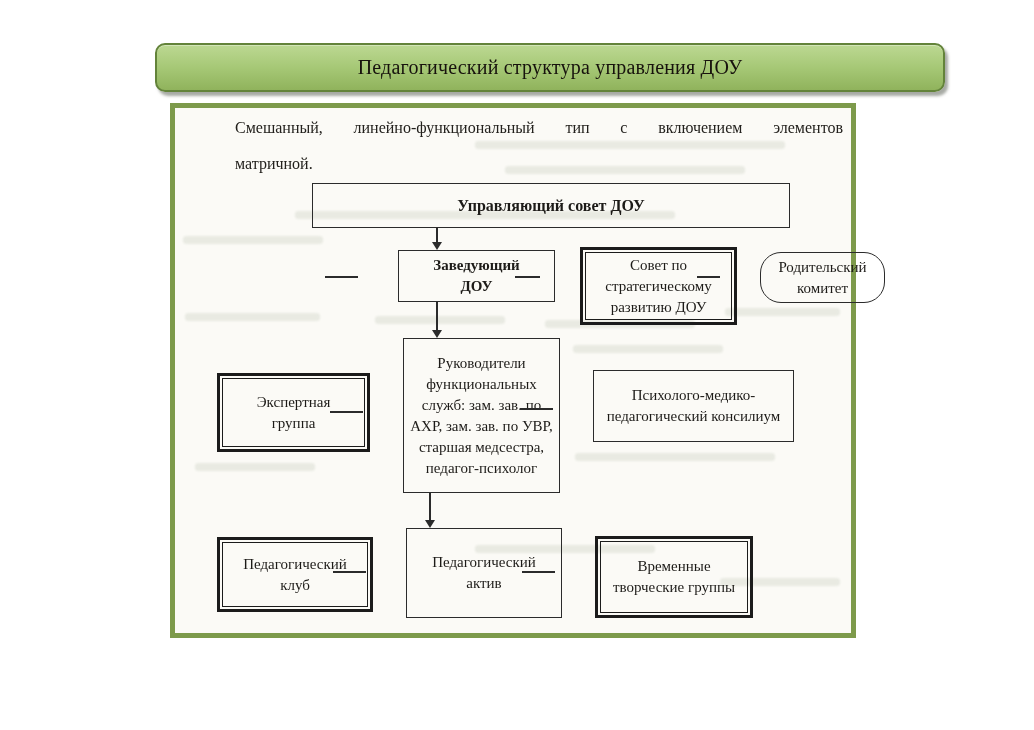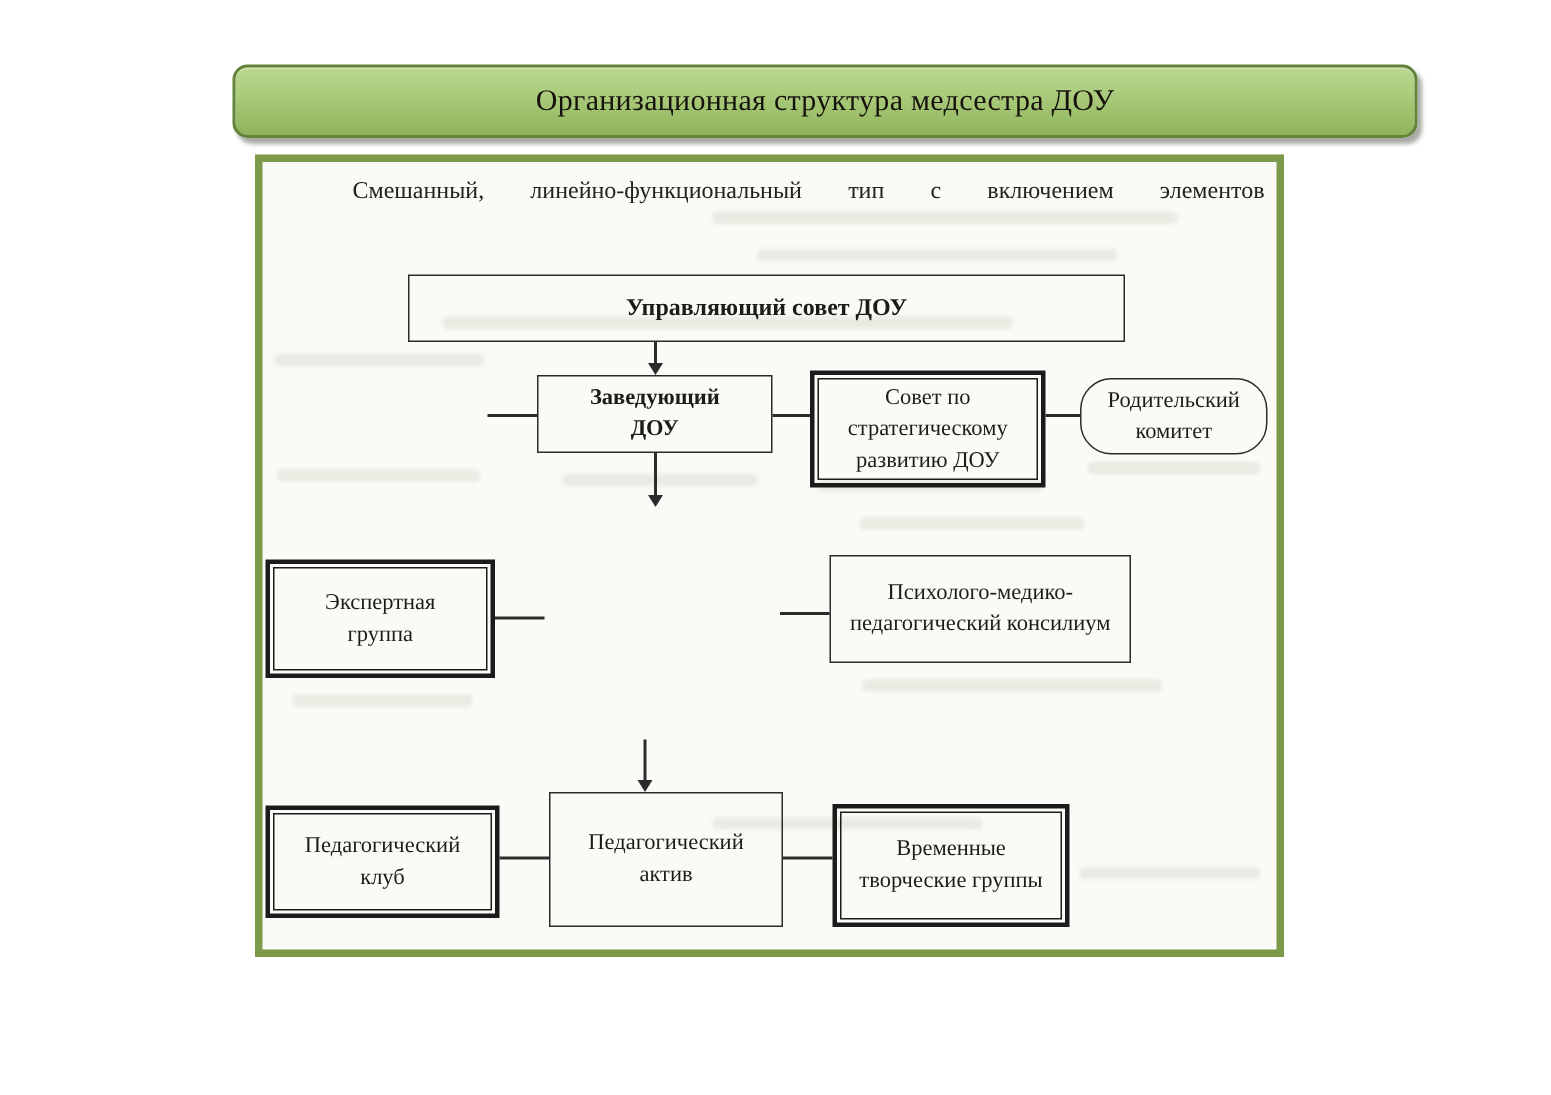--- a/index.html
+++ b/index.html
@@ -42,20 +42,21 @@
 
   
   .node {
     position:absolute; box-sizing:border-box;
     border:1.5px solid #2b2b2b;
     background:transparent;
     display:flex; align-items:center; justify-content:center;
     text-align:center;
     font-size:15px; line-height:21px; color:#1d1b18;
     padding:2px 6px;
+    margin-left:40px;
   }
   .node.bold  { font-weight:700; }
   .node.f16   { font-size:16px; }
   .node.double { border:3px solid #1b1b1b; }
   .node.double::after {
     content:""; position:absolute; inset:2px;
     border:1px solid #1b1b1b; pointer-events:none;
   }
   .node.pad28 { padding:2px 30px; }
   .node.pad22 { padding:2px 22px; }
@@ -74,26 +75,27 @@
   
   .ghost {
     position:absolute; height:8px; border-radius:3px;
     background:#8e9a7e; opacity:.16; filter:blur(1.3px);
   }
 </style>
 </head>
 <body>
 
 <div class="banner">
-  <span class="banner-title">Организационная структура медсестра ДОУ</span>
+  <span class="banner-title">Педагогический структура управления ДОУ</span>
 </div>
 
 <div class="panel">
 
   <div class="intro-line l1">Смешанный, линейно-функциональный тип с включением элементов</div>
+  <div class="intro-line l2">матричной.</div>
 
   <div class="ghost" style="left:300px; top:33px; width:310px;"></div>
   <div class="ghost" style="left:330px; top:58px; width:240px;"></div>
   <div class="ghost" style="left:120px; top:103px; width:380px;"></div>
   <div class="ghost" style="left:8px; top:128px; width:140px;"></div>
   <div class="ghost" style="left:10px; top:205px; width:135px;"></div>
   <div class="ghost" style="left:200px; top:208px; width:130px;"></div>
   <div class="ghost" style="left:370px; top:212px; width:150px;"></div>
   <div class="ghost" style="left:550px; top:200px; width:115px;"></div>
   <div class="ghost" style="left:398px; top:237px; width:150px;"></div>
@@ -119,20 +121,23 @@
     <span>Родительский комитет</span>
   </div>
 
   <div class="hline" style="left:150px; top:168px; width:33px;"></div>
   <div class="hline" style="left:340px; top:168px; width:25px;"></div>
   <div class="hline" style="left:522px; top:168px; width:23px;"></div>
 
   <div class="vline" style="left:261px; top:194px; height:29px;"></div>
   <div class="arrowhead" style="left:257px; top:222px;"></div>
 
+  <div class="node" style="left:188px; top:230px; width:157px; height:155px;">
+    <span>Руководители функциональных служб: зам. зав. по АХР, зам. зав. по УВР, старшая медсестра, педагог-психолог</span>
+  </div>
   <div class="node double pad22" style="left:2px; top:265px; width:153px; height:79px;">
     <span>Экспертная группа</span>
   </div>
   <div class="node" style="left:378px; top:262px; width:201px; height:72px;">
     <span>Психолого-медико-педагогический консилиум</span>
   </div>
 
   <div class="hline" style="left:155px; top:303px; width:33px;"></div>
   <div class="hline" style="left:345px; top:300px; width:33px;"></div>
 

